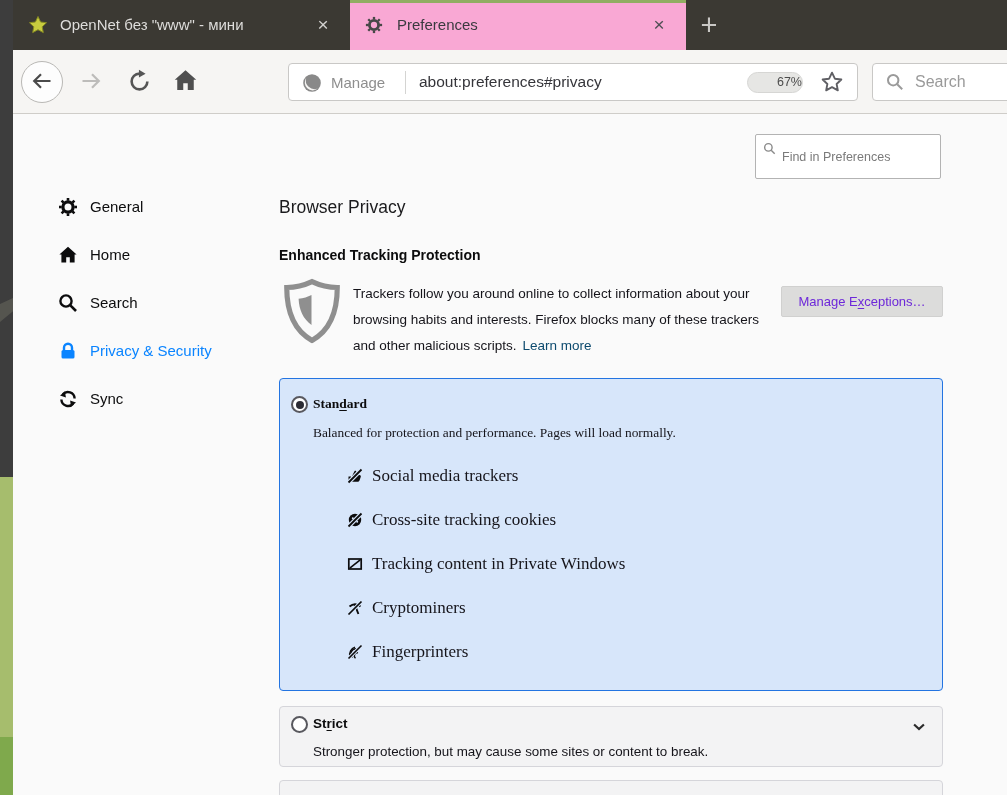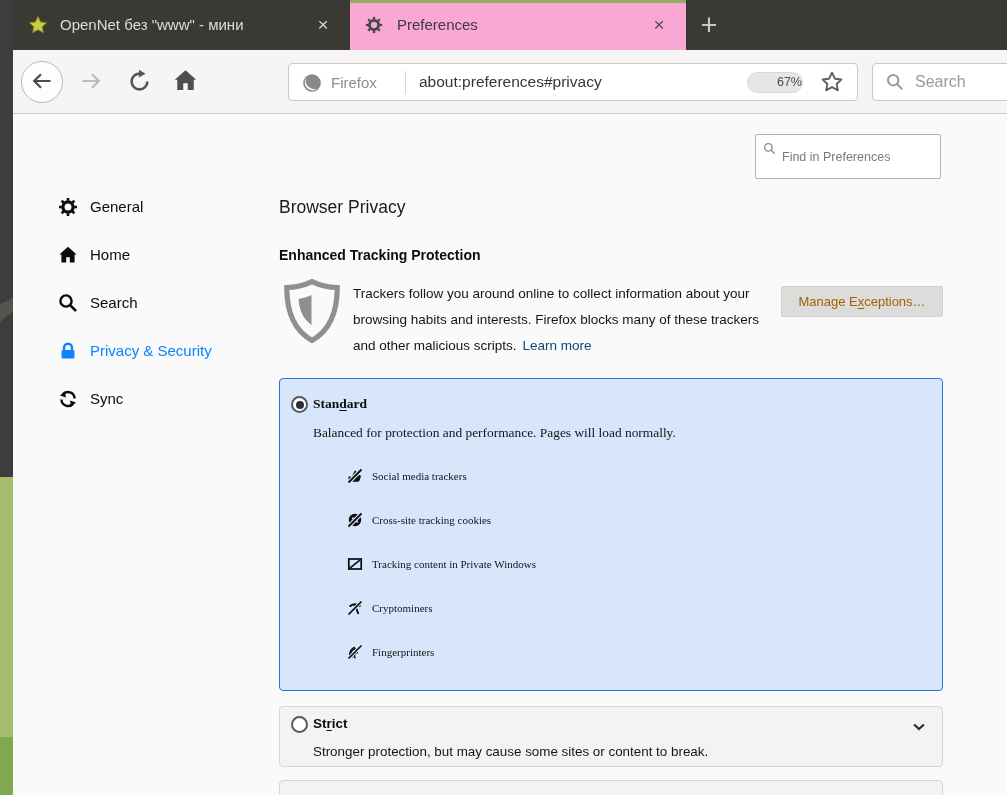--- a/index.html
+++ b/index.html
@@ -73,36 +73,36 @@
   .side-item.active .ico,.side-item.active .lbl{color:#0a84ff;}
 
   
   .page-title{position:absolute;left:266px;top:83px;font-size:17.5px;color:#1b1b1d;}
   .etp-heading{position:absolute;left:266px;top:133px;font-size:14px;font-weight:700;color:#0c0c0d;}
   .shield{position:absolute;left:266px;top:164px;}
   .etp-desc{position:absolute;left:340px;top:167px;width:415px;font-size:13.5px;line-height:26px;color:#15141a;}
   .learn{color:#0c4a6e;text-decoration:none;margin-left:6px;margin-top:37px;}
   .btn-manage{position:absolute;left:768px;top:172px;width:162px;height:31px;background:#dcdcdb;
               border:1px solid #d0d0cf;border-radius:2px;font-family:"Liberation Sans",sans-serif;
-              font-size:13px;color:#a16207;}
+              font-size:13px;color:#6d28d9;}
   .ak{text-decoration:underline;text-underline-offset:2px;}
 
   
   .panel{position:absolute;left:266px;width:664px;box-sizing:border-box;border-radius:4px;}
   .panel-standard{top:264px;height:313px;background:#d7e6fa;border:1px solid #2374e1;font-family:Liberation Serif, serif;}
   .panel-strict{top:592px;height:61px;background:#f3f3f4;border:1px solid #d5d5da;}
   .panel-custom{top:666px;height:40px;background:#f3f3f4;border:1px solid #d5d5da;}
   .radio{position:absolute;width:17px;height:17px;border-radius:50%;background:#fff;
          border:2px solid #58585e;box-sizing:border-box;}
   .radio.checked::after{content:"";position:absolute;left:2.5px;top:2.5px;width:8px;height:8px;
          border-radius:50%;background:#2b2b33;}
   .opt-label{position:absolute;left:33px;font-size:13.5px;font-weight:700;color:#0c0c0d;}
   .opt-desc{position:absolute;left:33px;font-size:13.4px;color:#15141a;}
   .blocked-row{position:absolute;left:67px;height:20px;display:flex;align-items:center;gap:9px;}
-  .blocked-row .lbl{font-size:11px;color:#15141a;}
+  .blocked-row .lbl{font-size:17px;color:#15141a;}
   .chev{position:absolute;left:633px;top:16px;}
 </style>
 </head>
 <body>
 
 <div class="screen">
 
   <div class="desk"></div>
   <div class="desk-arrow"></div>
   <div class="desk-green"></div>
@@ -162,21 +162,21 @@
         <path d="M10 1.8 18.6 9.4 16.6 9.4 16.6 17.6 11.8 17.6 11.8 12.2 8.2 12.2 8.2 17.6 3.4 17.6 3.4 9.4 1.4 9.4 Z" fill="currentColor"></path>
       </svg>
     </button>
 
     <div class="urlbar">
       <div class="idbox">
         <svg width="22" height="22" viewBox="0 0 22 22">
           <circle cx="11" cy="11" r="8.8" fill="#898989"></circle>
           <path d="M5.2 5.8 A8 8 0 0 0 16.8 16.6 A8.8 8.8 0 0 1 5.2 5.8 Z" fill="#f6f5f3"></path>
         </svg>
-        <span class="idlabel">Firefox</span>
+        <span class="idlabel">Manage</span>
       </div>
       <div class="urlsep"></div>
       <span class="urltext">about:preferences#privacy</span>
       <span class="zoompill">67%</span>
       <svg class="urlstar" width="22" height="22" viewBox="0 0 20 20">
         <path d="M10 1.5 12.6 7 18.5 7.7 14.2 11.8 15.3 17.6 10 14.7 4.7 17.6 5.8 11.8 1.5 7.7 7.4 7 Z" fill="none" stroke="#5f5f64" stroke-width="1.7" stroke-linejoin="round"></path>
       </svg>
     </div>
 
     <div class="searchbox">

